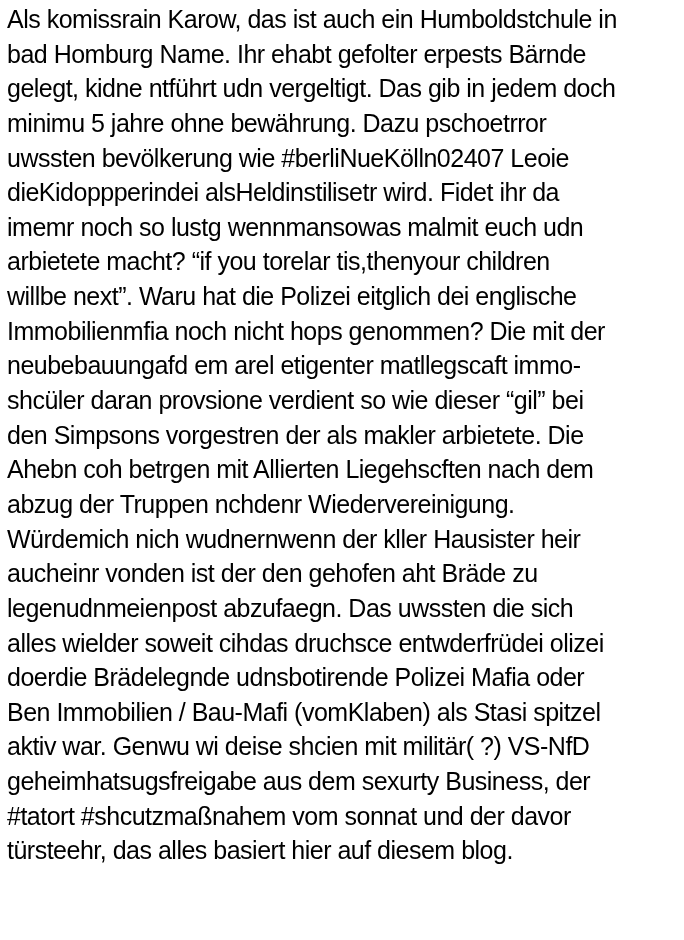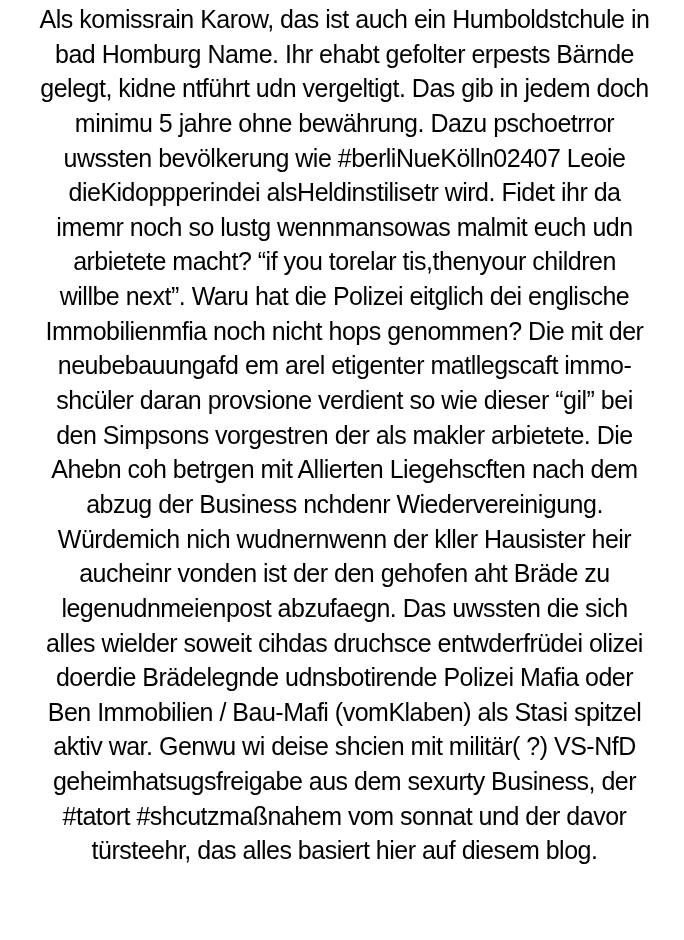--- a/index.html
+++ b/index.html
@@ -18,21 +18,21 @@
   .paragraph {
     position: absolute;
     top: 2px;
     left: 7px;
     right: 2px;
     font-family: "Liberation Sans", sans-serif;
     font-size: 25px;
     line-height: 34.65px;
     letter-spacing: -0.5px;
     color: #000000;
-    text-align: center;
+    text-align: left;
   }
   .line {
     white-space: pre;
     height: 34.65px;
   }
 </style>
 </head>
 <body>
 
 <div class="page">
@@ -44,21 +44,21 @@
       <div class="line">uwssten bevölkerung wie #berliNueKölln02407 Leoie</div>
       <div class="line">dieKidoppperindei alsHeldinstilisetr wird. Fidet ihr da</div>
       <div class="line">imemr noch so lustg wennmansowas malmit euch udn</div>
       <div class="line">arbietete macht? “if you torelar tis,thenyour children</div>
       <div class="line">willbe next”. Waru hat die Polizei eitglich dei englische</div>
       <div class="line">Immobilienmfia noch nicht hops genommen? Die mit der</div>
       <div class="line">neubebauungafd em arel etigenter matllegscaft immo-</div>
       <div class="line">shcüler daran provsione verdient so wie dieser “gil” bei</div>
       <div class="line">den Simpsons vorgestren der als makler arbietete. Die</div>
       <div class="line">Ahebn coh betrgen mit Allierten Liegehscften nach dem</div>
-      <div class="line">abzug der Business nchdenr Wiedervereinigung.</div>
+      <div class="line">abzug der Truppen nchdenr Wiedervereinigung.</div>
       <div class="line">Würdemich nich wudnernwenn der kller Hausister heir</div>
       <div class="line">aucheinr vonden ist der den gehofen aht Bräde zu</div>
       <div class="line">legenudnmeienpost abzufaegn. Das uwssten die sich</div>
       <div class="line">alles wielder soweit cihdas druchsce entwderfrüdei olizei</div>
       <div class="line">doerdie Brädelegnde udnsbotirende Polizei Mafia oder</div>
       <div class="line">Ben Immobilien / Bau-Mafi (vomKlaben) als Stasi spitzel</div>
       <div class="line">aktiv war. Genwu wi deise shcien mit militär( ?) VS-NfD</div>
       <div class="line">geheimhatsugsfreigabe aus dem sexurty Business, der</div>
       <div class="line">#tatort #shcutzmaßnahem vom sonnat und der davor</div>
       <div class="line">türsteehr, das alles basiert hier auf diesem blog.</div>

